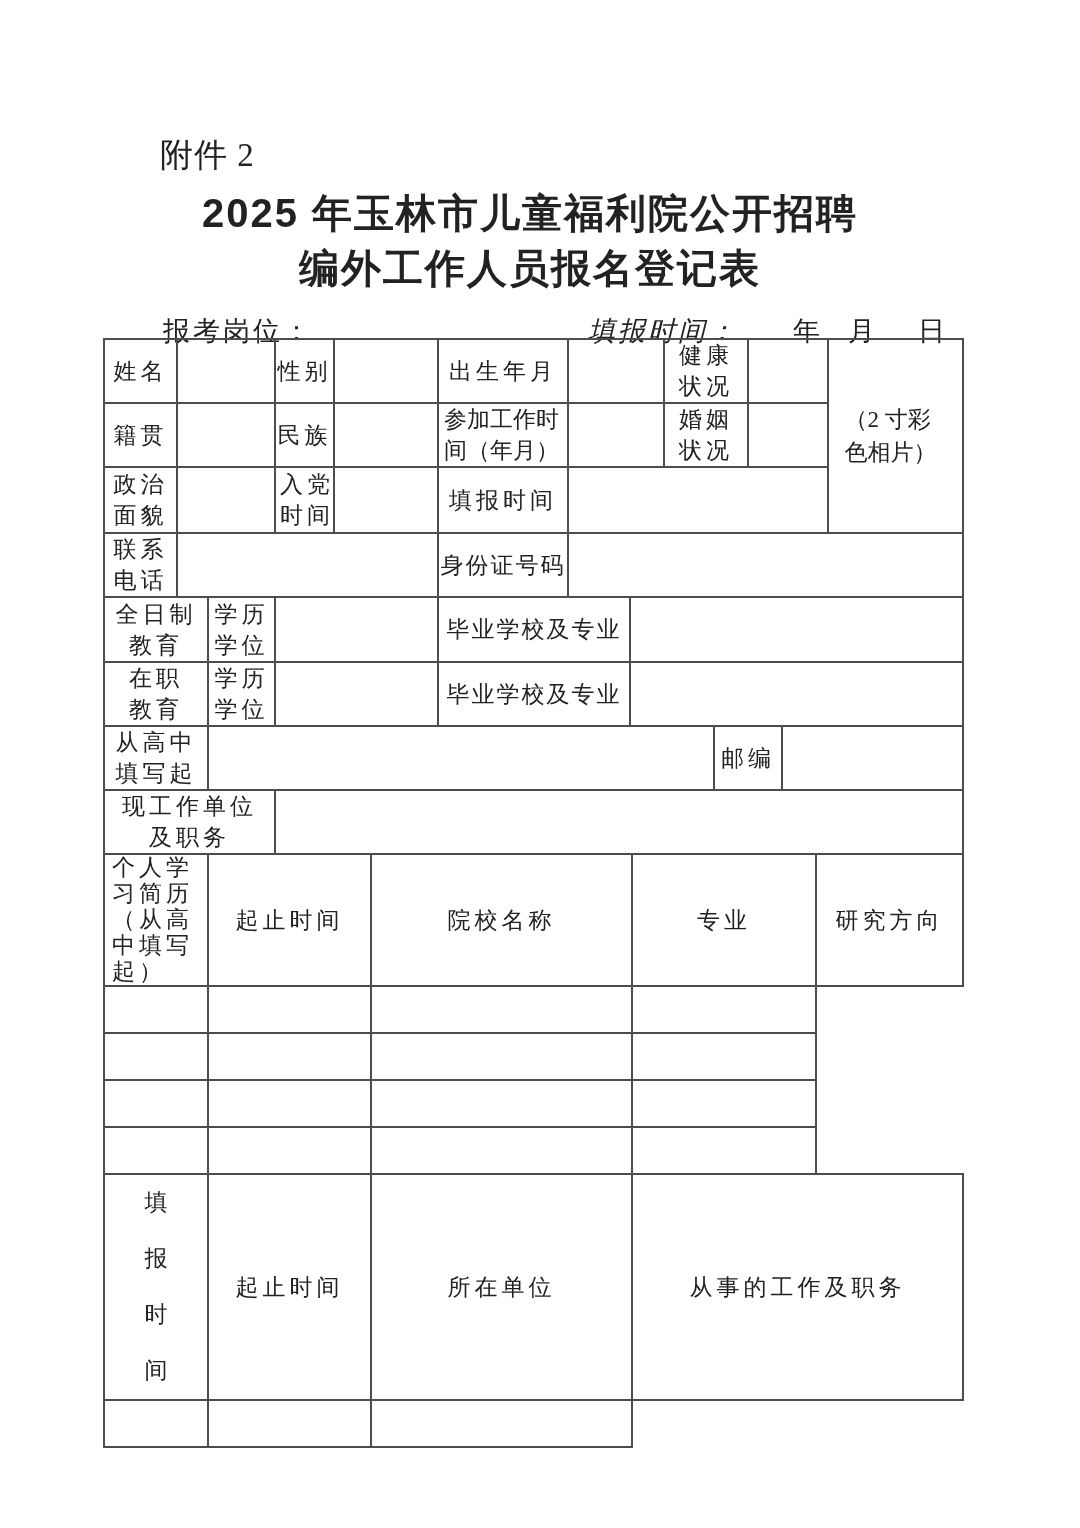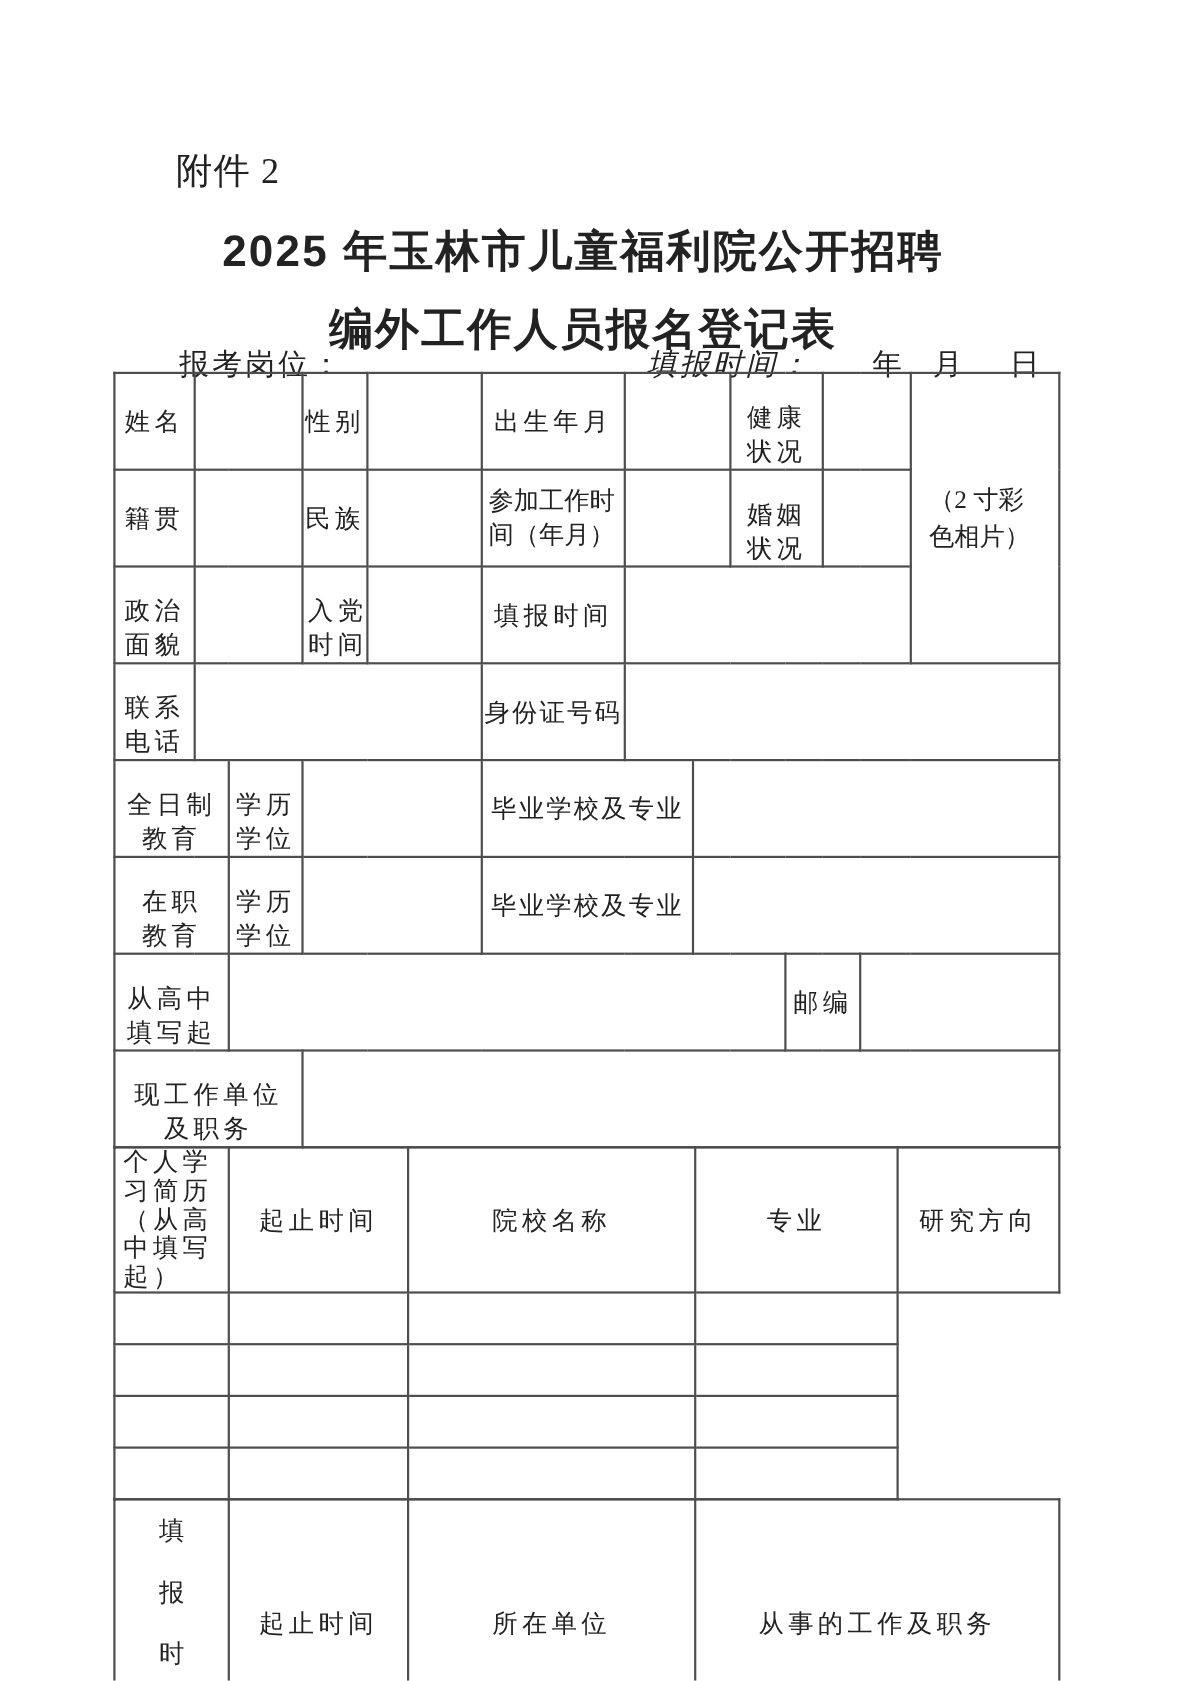--- a/index.html
+++ b/index.html
@@ -31,21 +31,21 @@
     top:186px; left:0;
     width:1060px;
     text-align:center;
   }
   .title-line{
     font-family:"Liberation Sans","DejaVu Sans",sans-serif;
     font-weight:bold;
     font-size:40px;
     line-height:55px;
     letter-spacing:2px;
-    margin:16px;
+    margin:0;
   }
   .meta-line{
     position:absolute;
     top:301px; left:0;
     width:1080px; height:34px;
     font-size:27px;
     letter-spacing:3px;
   }
   .meta-line span{ position:absolute; top:12px; white-space:nowrap; }
   .pos-apply{ left:163px; }
@@ -72,21 +72,20 @@
     font-size:23px;
     padding:0;
     overflow:hidden;
   }
   .nw{ white-space:nowrap; letter-spacing:4px; }
   .wrap{
     display:inline-block;
     letter-spacing:4px;
     line-height:31px;
     text-align:center;
-    margin-top:24px;
   }
   .w62{ width:62px; }
   .w86{ width:86px; }
   .w136{ width:136px; }
   .workstart{
     display:inline-block;
     width:118px;
     letter-spacing:0;
     line-height:31px;
     text-align:left;

